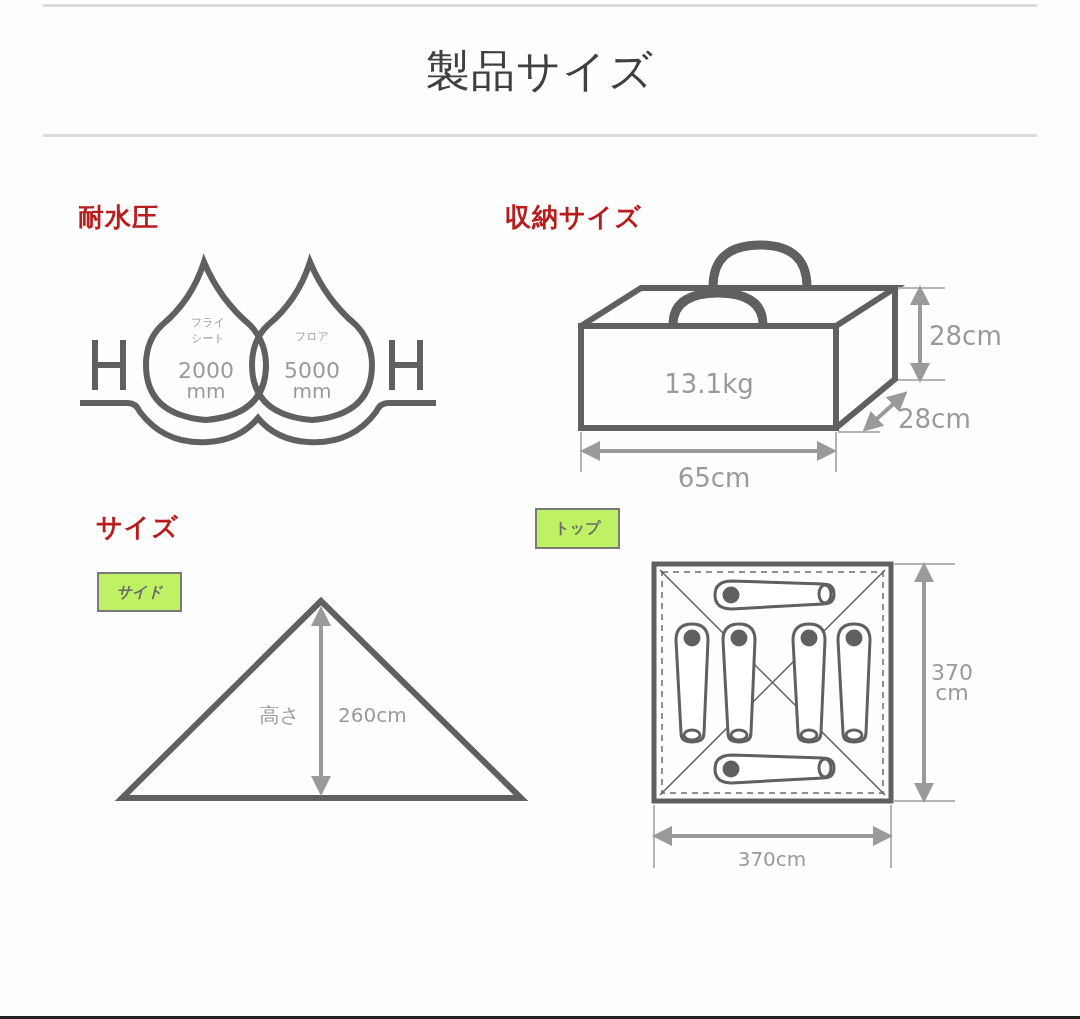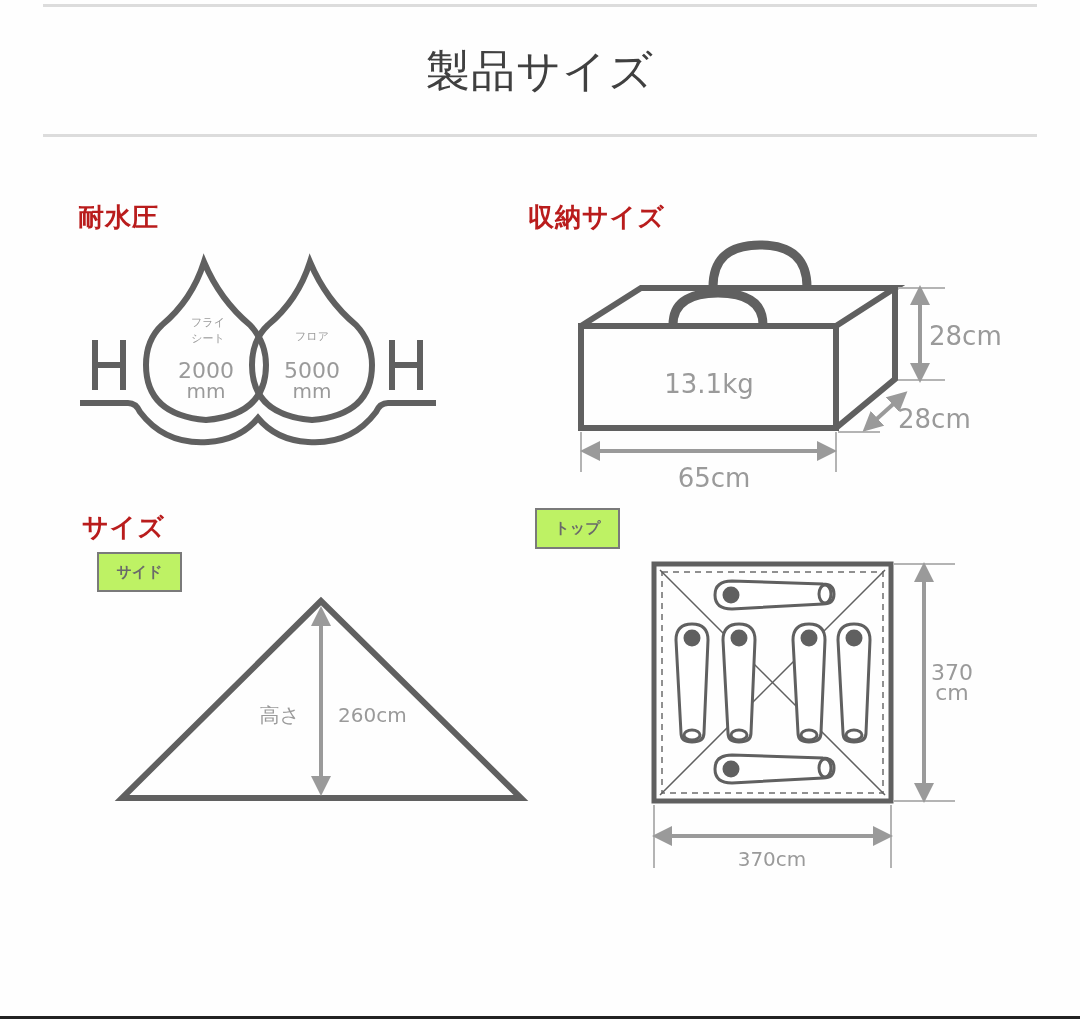--- a/index.html
+++ b/index.html
@@ -16,24 +16,24 @@
     .bottom-bar { position:absolute; left:0; top:1016px; width:1080px; height:3px; background:#222; }
   </style>
 </head>
 <body>
 
 <div class="rule" style="top:4px;"></div>
 <div class="page-title">製品サイズ</div>
 <div class="rule" style="top:134px;"></div>
 
 <div class="sec-title" style="left:78px;top:200px;">耐水圧</div>
-<div class="sec-title" style="left:528px;top:200px;">収納サイズ</div>
-<div class="sec-title" style="left:82px;top:510px;">サイズ</div>
+<div class="sec-title" style="left:505px;top:200px;">収納サイズ</div>
+<div class="sec-title" style="left:96px;top:510px;">サイズ</div>
 
-<div class="tag" style="left:97px;top:552px;width:81px;height:36px;">サイド</div>
+<div class="tag" style="left:97px;top:572px;width:81px;height:36px;font-style:italic;">サイド</div>
 <div class="tag" style="left:535px;top:508px;width:81px;height:37px;">トップ</div>
 
 <svg width="1080" height="1019" viewBox="0 0 1080 1019">
   <defs>
     <marker id="arr" viewBox="0 0 10 10" refX="5" refY="5" markerWidth="5" markerHeight="5" orient="auto-start-reverse">
       <path d="M0,0 L10,5 L0,10 z" fill="#9a9a9a"></path>
     </marker>
   </defs>
 
   <g fill="none" stroke="#606060" stroke-width="6">

